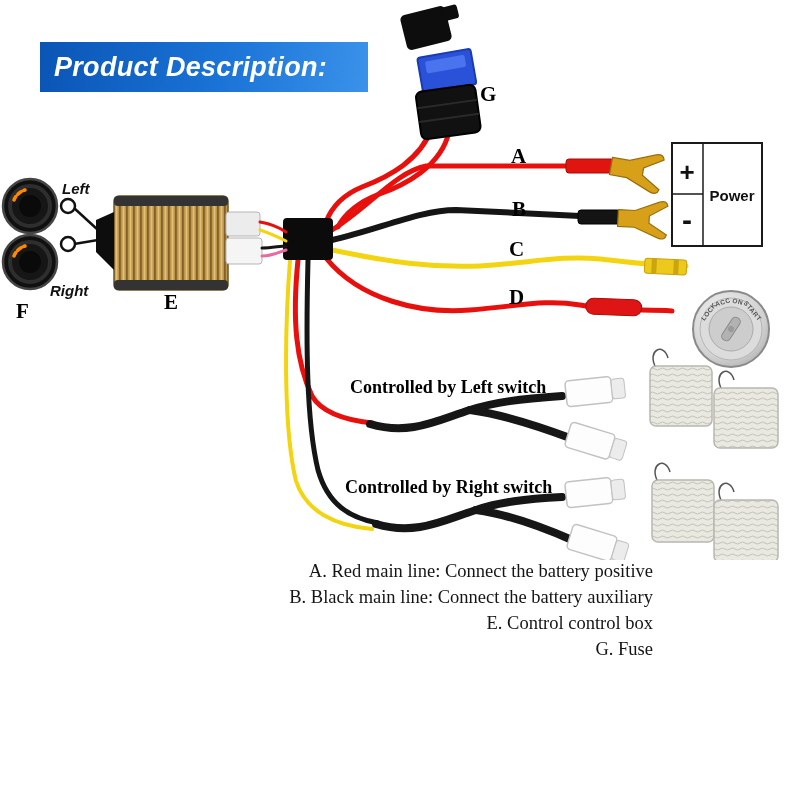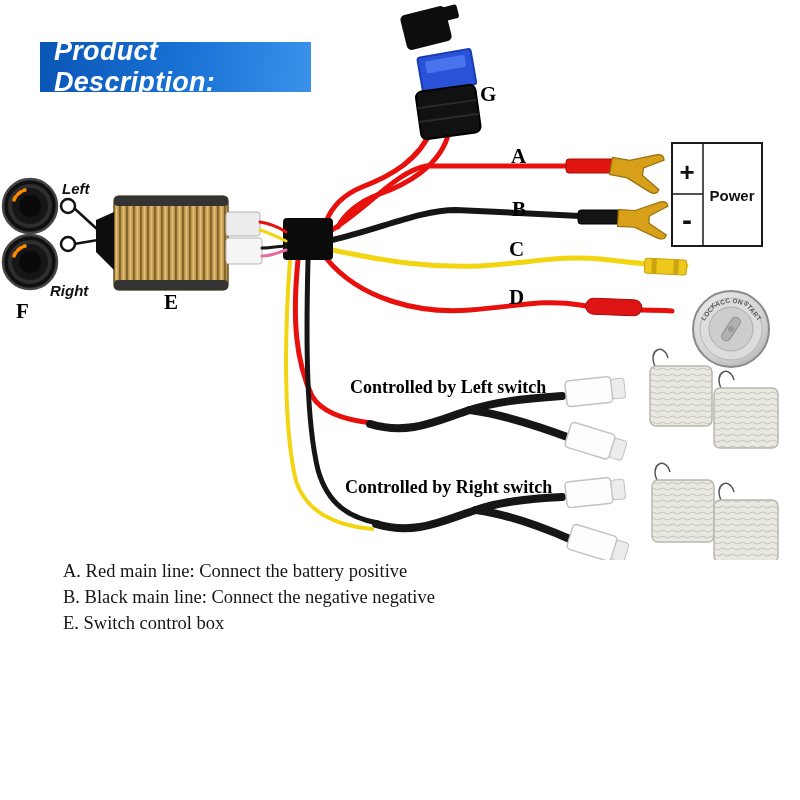--- a/index.html
+++ b/index.html
@@ -1,34 +1,34 @@
 <!DOCTYPE html>
 <html><head>
 <meta charset="utf-8">
 <style>
   * { margin:0; padding:0; box-sizing:border-box; }
   html,body { background:#fff; }
   body { width:800px; height:800px; font-family:"Liberation Sans", sans-serif; }
   .stage { position:relative; width:800px; height:800px; background:#fff; overflow:hidden; }
 
   .banner {
-    position:absolute; left:40px; top:42px; width:271px; height:50px;
+    position:absolute; left:40px; top:42px; width:328px; height:50px;
     background:linear-gradient(97deg,#0a55b6 0%, #1a73d6 55%, #3a92ea 100%);
     display:flex; align-items:center; padding-left:14px;
   }
   .banner span {
     color:#fff; font-size:27px; font-weight:bold; font-style:italic; letter-spacing:0.3px;
     font-family:"Liberation Sans", sans-serif;
   }
 
   svg.diagram { position:absolute; left:0; top:0; }
 
   .descriptions {
     position:absolute; left:63px; top:558px; width:590px;
-    font-family:"Liberation Serif", serif; font-size:18.5px; color:#151515;
+    font-family:"Liberation Serif", serif; font-size:18.5px; color:#151515;text-align:right;
   }
   .desc-line { padding-left:30px; text-indent:-30px; line-height:26px; }
 
   text { font-family:"Liberation Serif", serif; }
   .lbl { font-size:21px; font-weight:bold; fill:#000; }
   .cap { font-size:18px; font-weight:bold; fill:#000; }
   .swlbl { font-family:"Liberation Sans", sans-serif; font-size:15px; font-weight:bold; font-style:italic; fill:#111; }
   .pwr { font-family:"Liberation Sans", sans-serif; font-weight:bold; fill:#111; }
   .ign { font-family:"Liberation Sans", sans-serif; font-size:6.5px; font-weight:bold; fill:#555; letter-spacing:0.5px; }
 </style>
@@ -233,17 +233,18 @@
       </g>
       <rect x="650" y="366" width="62" height="60" rx="6" fill="url(#padlines)" stroke="#b8b8b0" stroke-width="1.5"></rect>
       <rect x="714" y="388" width="64" height="60" rx="6" fill="url(#padlines)" stroke="#b8b8b0" stroke-width="1.5"></rect>
       <rect x="652" y="480" width="62" height="62" rx="6" fill="url(#padlines)" stroke="#b8b8b0" stroke-width="1.5"></rect>
       <rect x="714" y="500" width="64" height="62" rx="6" fill="url(#padlines)" stroke="#b8b8b0" stroke-width="1.5"></rect>
     </g>
   </svg>
 
   <div class="descriptions">
     <div class="desc-line">A. Red main line: Connect the battery positive</div>
-    <div class="desc-line">B. Black main line: Connect the negative negative</div>
-    <div class="desc-line">E. Switch control box</div>
+    <div class="desc-line">B. Black main line: Connect the battery auxiliary</div>
+    <div class="desc-line">E. Control control box</div>
+    <div class="desc-line">G. Fuse</div>
   </div>
 
 </div>
 
 </body></html>

